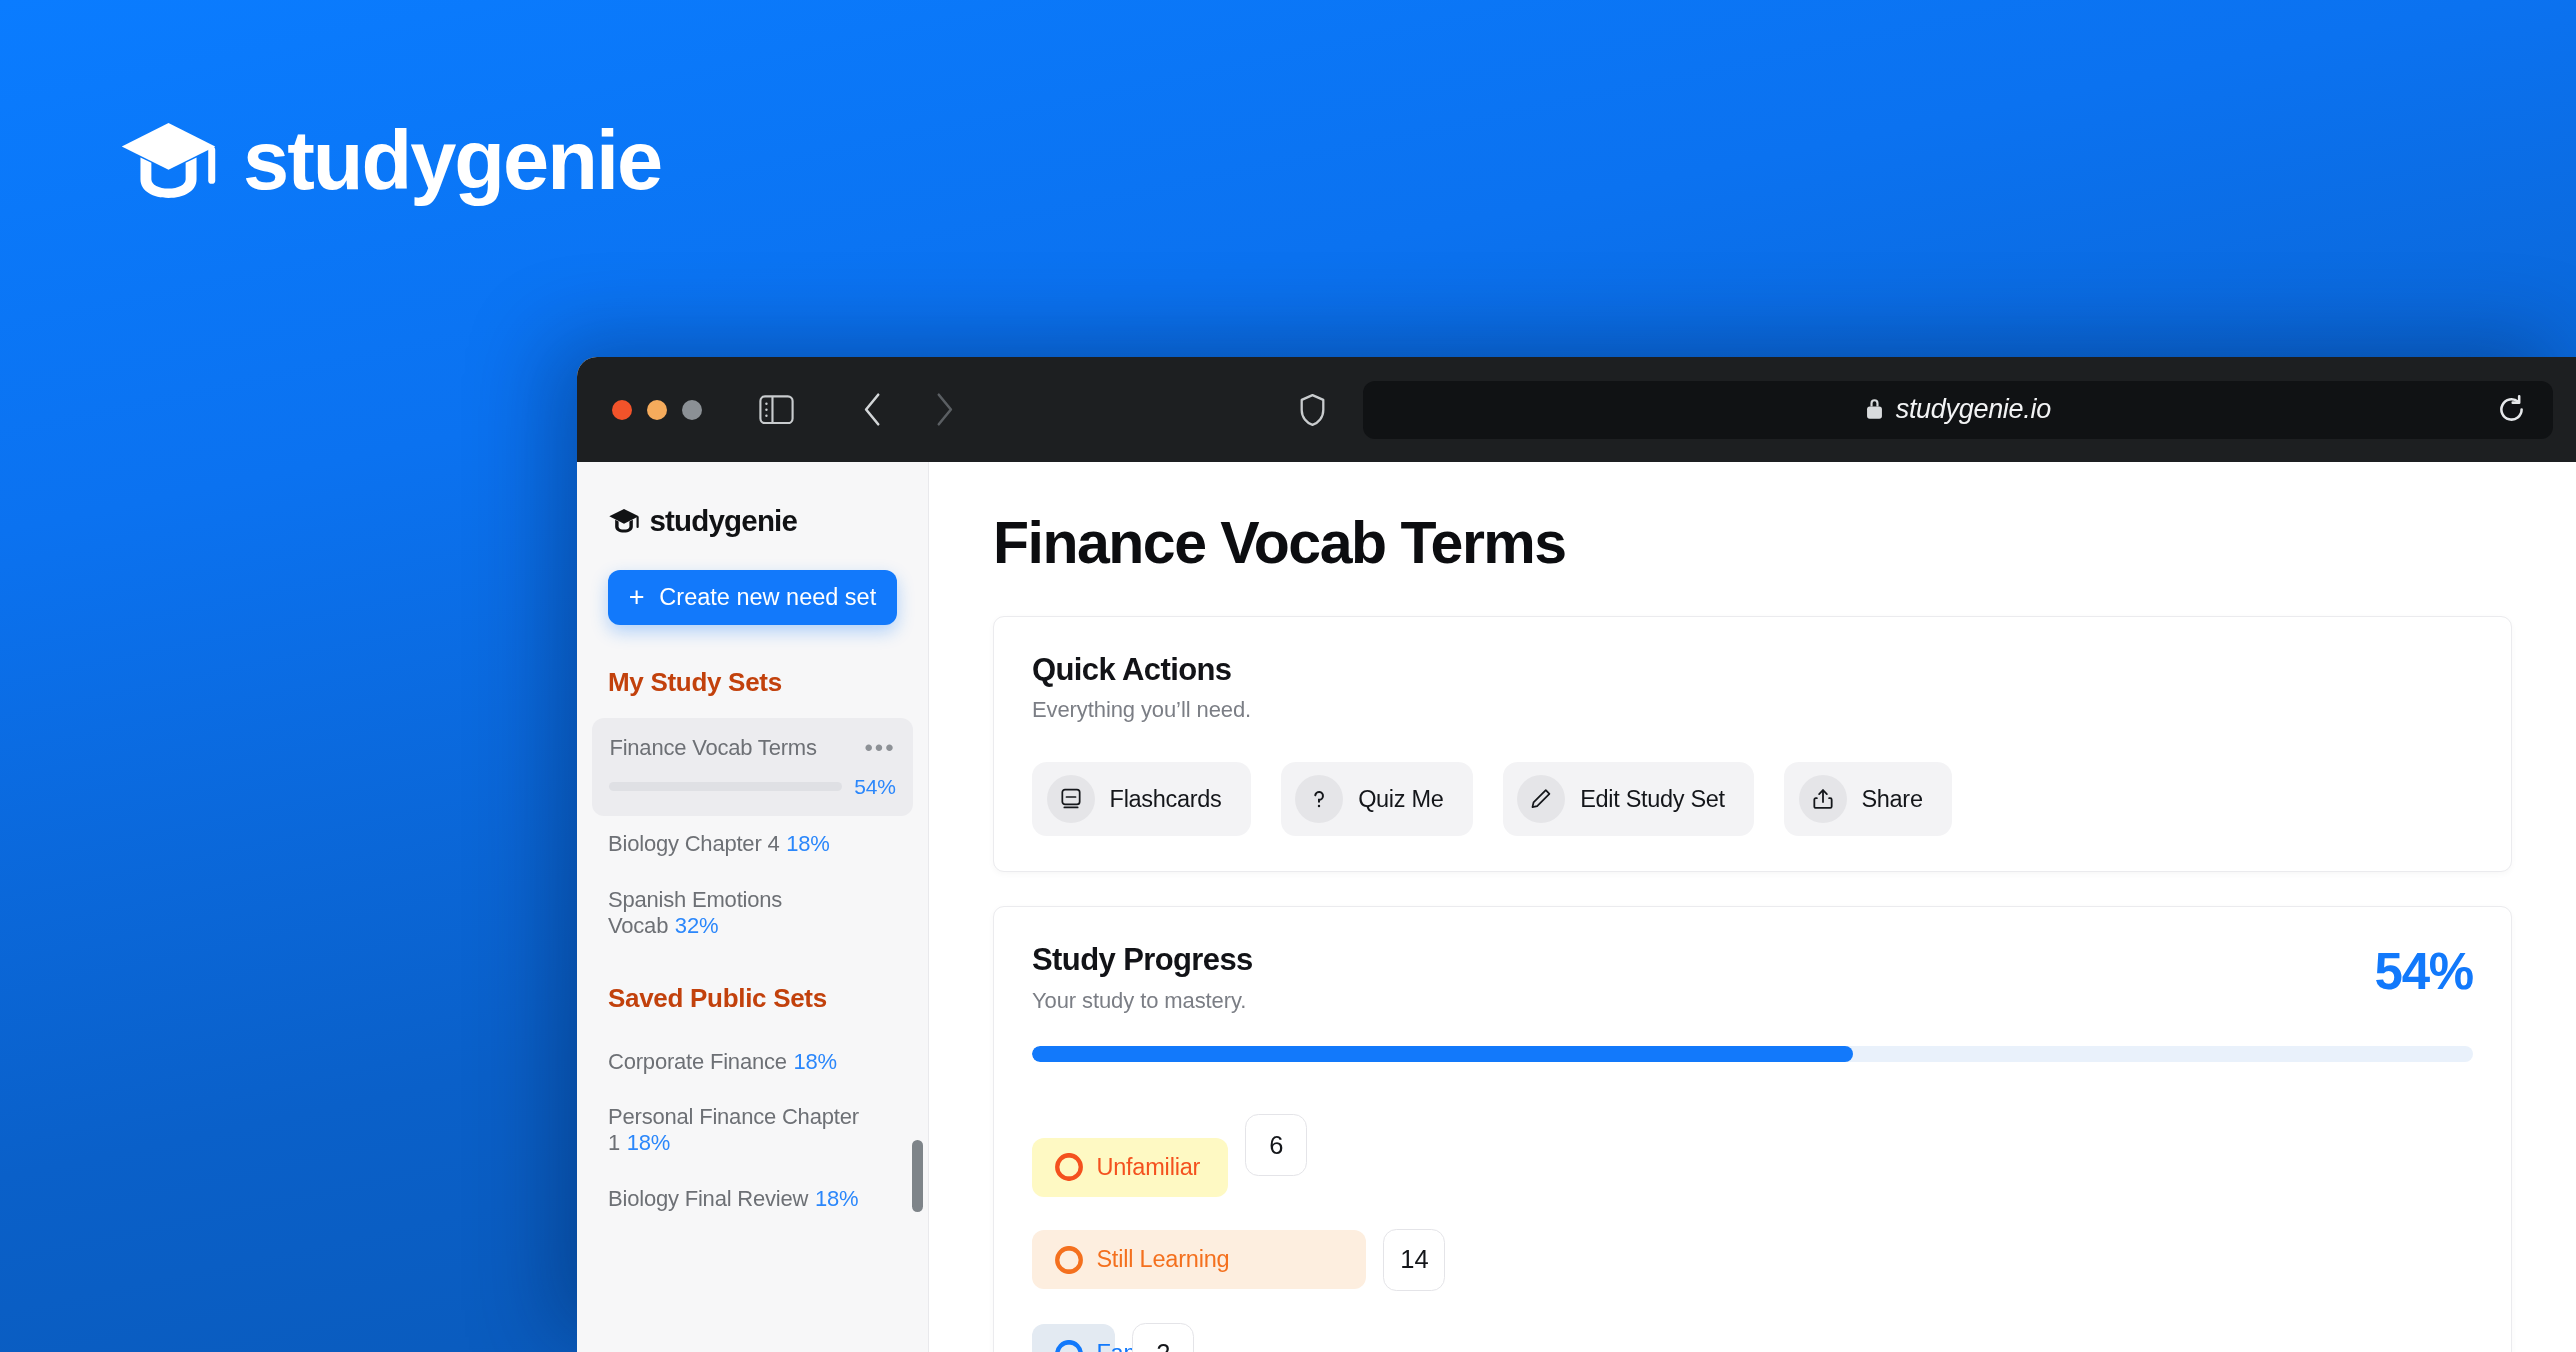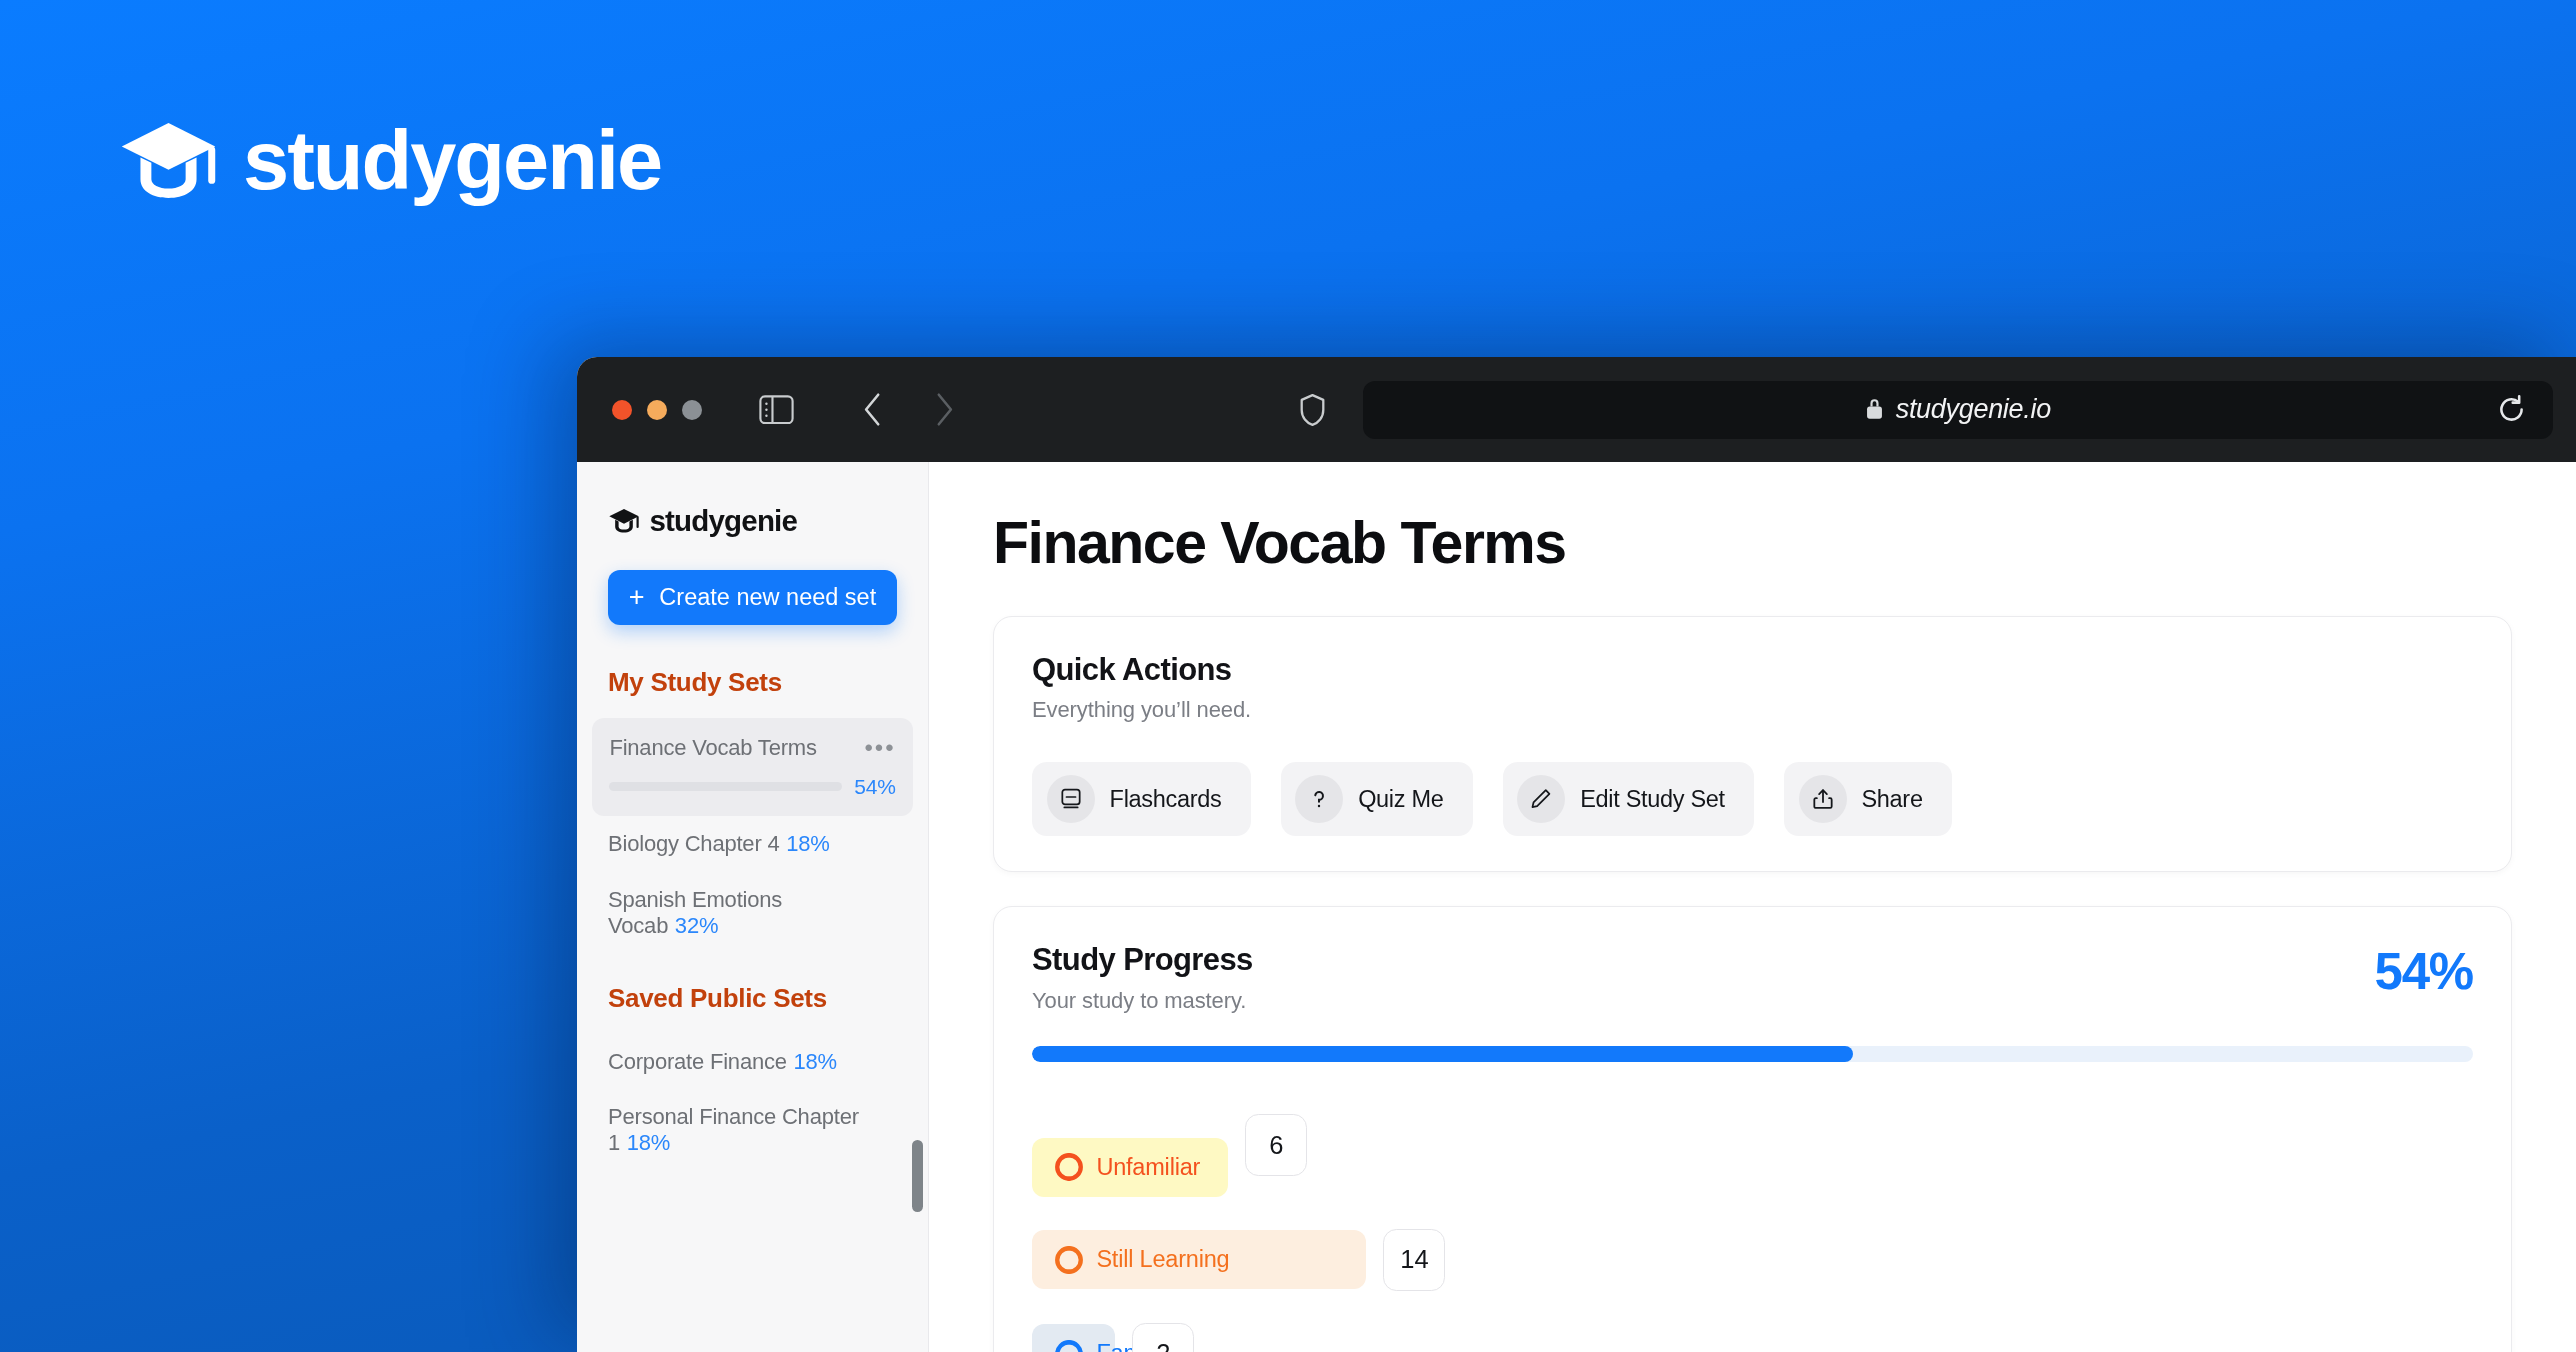--- a/index.html
+++ b/index.html
@@ -201,21 +201,21 @@
   #page-title {
     font-size: 59px;
     font-weight: 700;
     color: #0c0d10;
     letter-spacing: -1.5px;
     margin-bottom: 39px;
   }
 
   .card {
     border: 1.3px solid #ebebee;
-    border-radius: 19px;
+    border-radius: 11px;
     background: #ffffff;
     padding: 35px 38px;
     box-shadow: 0 2px 6.7px rgba(20,24,40,0.035);
   }
   .card + .card { margin-top: 34px; }
 
   .card-title {
     font-size: 31px;
     font-weight: 700;
     color: #121317;
@@ -411,20 +411,23 @@
         <div class="section-heading">Saved Public Sets</div>
 
         <div class="set-item">
           <span>Corporate Finance</span><span class="pct">18%</span>
         </div>
 
         <div class="set-item">
           <span>Personal Finance Chapter 1</span><span class="pct">18%</span>
         </div>
 
+        <div class="set-item">
+          <span>Biology Final Review</span><span class="pct">18%</span>
+        </div>
 
         <div id="sidebar-scrollbar"></div>
       </div>
 
       <div id="main">
 
         <div id="page-title">Finance Vocab Terms</div>
 
         <div class="card">
           <div class="card-title">Quick Actions</div>

